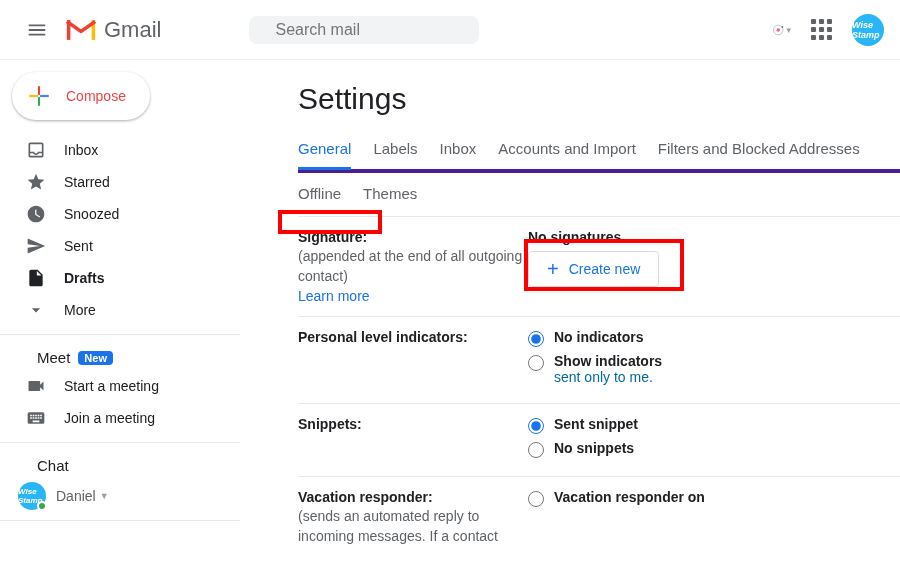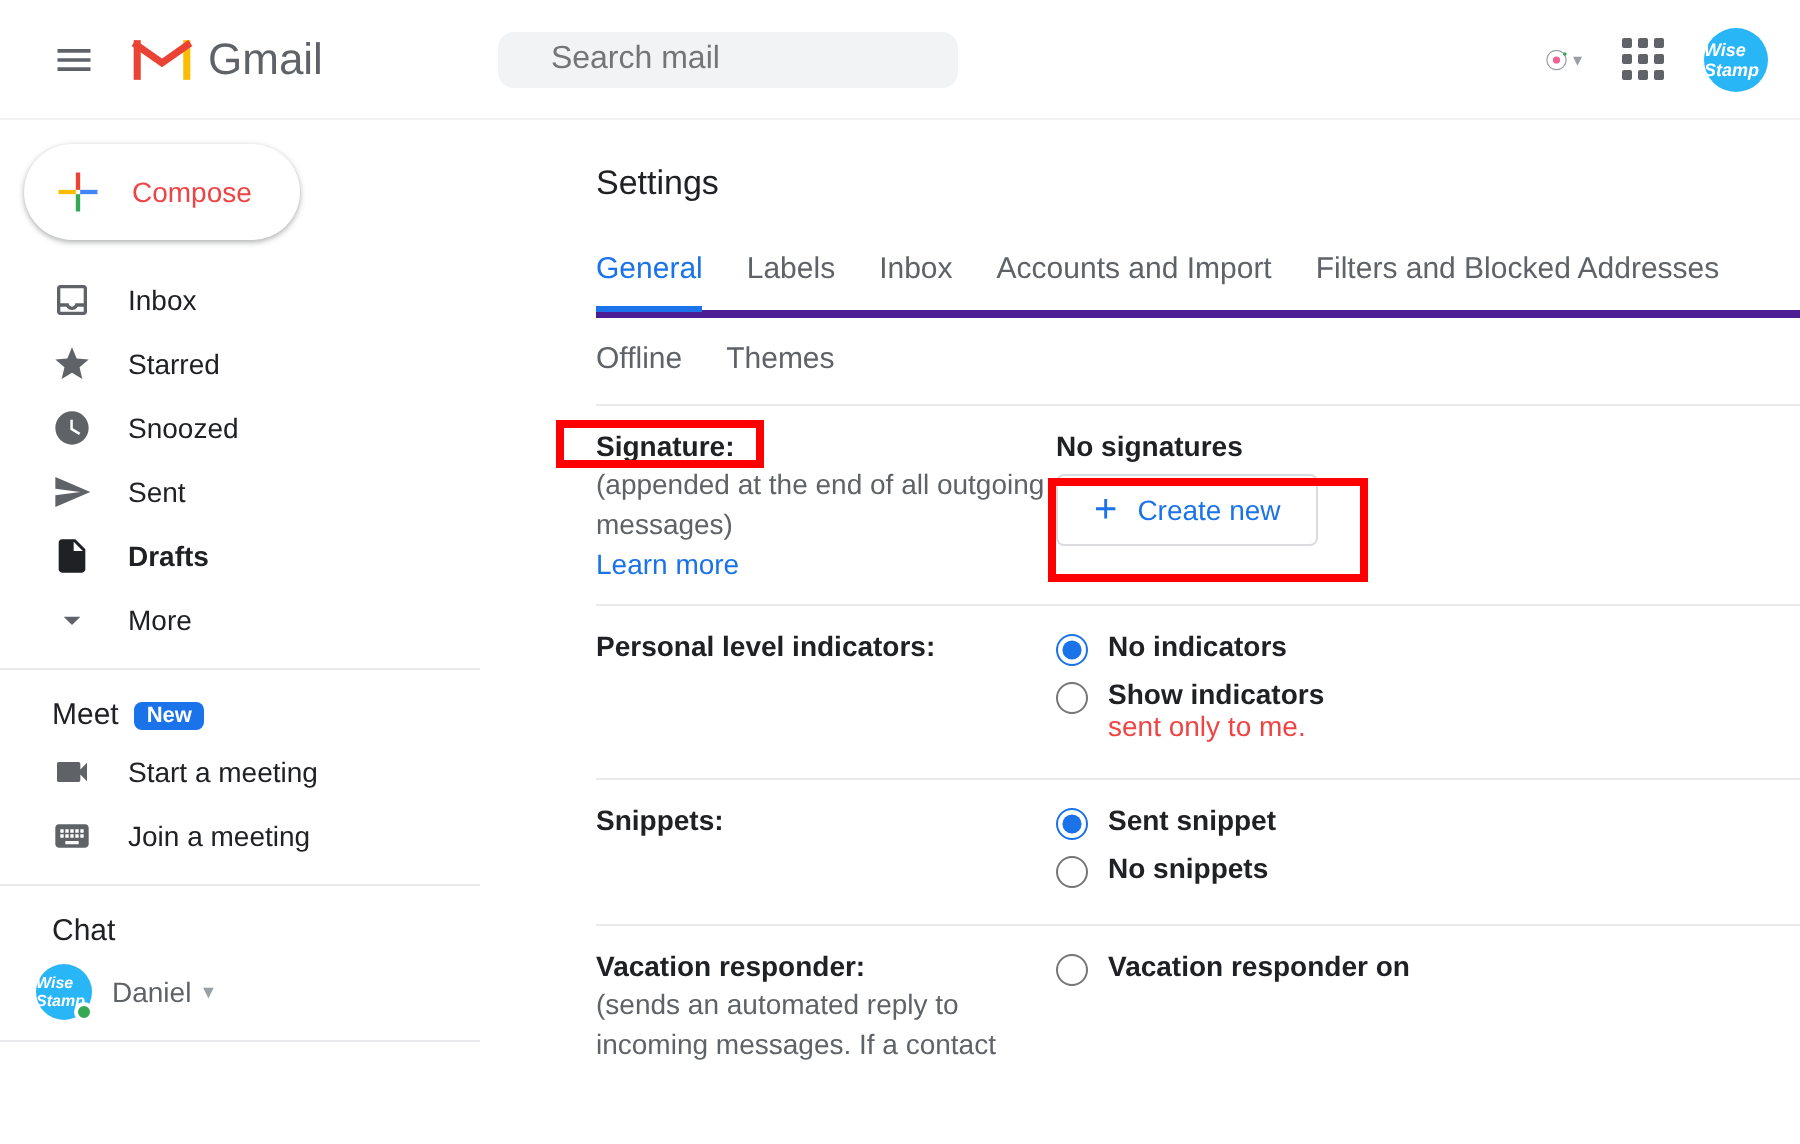--- a/index.html
+++ b/index.html
@@ -25,49 +25,49 @@
 .body { display: flex; height: calc(572px - 60px); }
 .sidebar { width: 256px; padding-top: 8px; flex-shrink: 0; }
 .compose-btn { display: inline-flex; align-items: center; background: #fff; border: none; border-radius: 24px; height: 48px; padding: 0 24px 0 14px; margin: 4px 0 14px 12px; box-shadow: 0 1px 3px rgba(60,64,67,.3), 0 1px 2px rgba(60,64,67,.15); cursor: pointer; font-size: 14px; color: #ef4444; }
 .compose-btn svg { margin-right: 14px; }
 .nav-item { display: flex; align-items: center; height: 32px; padding: 0 12px 0 26px; border-radius: 0 16px 16px 0; cursor: pointer; color: #202124; margin-right: 10px; }
 .nav-item .icon { width: 20px; height: 20px; margin-right: 18px; display: flex; align-items: center; justify-content: center; }
 .nav-item .icon svg { width: 20px; height: 20px; fill: #5f6368; }
 .nav-item.bold { font-weight: bold; }
 .nav-item.bold .icon svg { fill: #202124; }
 .section-divider { height: 1px; background: #e8eaed; margin: 8px 16px 8px 0; }
-.section-title { font-size: 15px; color: #202124; padding: 6px 0 4px 26px; display: flex; align-items: center; }
+.section-title { font-size: 15px; color: #202124; padding: 6px 0 4px 37px; display: flex; align-items: center; }
 .badge-new { background: #1a73e8; color: #fff; font-size: 11px; font-weight: bold; padding: 1px 6px; border-radius: 4px; margin-left: 8px; }
 .chat-user { display: flex; align-items: center; padding: 4px 0 4px 18px; cursor: pointer; }
 .chat-avatar { position: relative; width: 28px; height: 28px; border-radius: 50%; background: #29b6f6; display: flex; align-items: center; justify-content: center; color: #fff; font-size: 8px; font-style: italic; font-weight: bold; }
 .chat-online { position: absolute; right: -1px; bottom: -1px; width: 10px; height: 10px; background: #34a853; border: 2px solid #fff; border-radius: 50%; }
 .chat-name { margin-left: 10px; color: #5f6368; }
 .chat-caret { margin-left: 4px; color: #9aa0a6; font-size: 9px; }
 
 .main { flex: 1; padding: 22px 0 0 42px; overflow: hidden; }
-.page-title { font-size: 17px; color: #202124; margin-bottom: 16px; }
+.page-title { font-size: 30px; color: #202124; margin-bottom: 16px; }
 .tabs-row { display: flex; gap: 22px; border-bottom: 4px solid #4c1d95; }
 .tab { padding: 8px 0 10px 0; color: #5f6368; font-size: 15px; cursor: pointer; white-space: nowrap; }
 .tab.active { color: #1a73e8; border-bottom: 3px solid #1a73e8; margin-bottom: -1px; }
 .tabs-row2 { display: flex; gap: 22px; padding: 12px 0 14px 0; border-bottom: 1px solid #e8eaed; }
 .tabs-row2 .tab { padding: 0; }
 
 .setting-row { display: flex; border-bottom: 1px solid #e8eaed; padding: 12px 0; }
 .setting-label { width: 230px; flex-shrink: 0; }
 .setting-label .label-main { font-weight: bold; }
 .setting-label .label-sub { color: #5f6368; line-height: 1.4; margin-top: 2px; }
 .setting-label .learn-more { color: #1a73e8; cursor: pointer; display: inline-block; margin-top: 2px; }
 .setting-value { flex: 1; }
 .value-heading { font-weight: bold; margin-bottom: 6px; }
 .create-new-btn { display: inline-flex; align-items: center; border: 1px solid #dadce0; border-radius: 4px; padding: 7px 18px; color: #1a73e8; cursor: pointer; background: #fff; font-size: 14px; }
 .create-new-btn .plus { font-size: 20px; font-weight: 300; margin-right: 10px; line-height: 1; }
 .radio-row { display: flex; align-items: flex-start; margin-bottom: 6px; }
 .radio-row input[type=radio] { width: 16px; height: 16px; margin-right: 10px; accent-color: #1a73e8; margin-top: 2px; }
 .radio-row label { font-weight: bold; color: #202124; cursor: pointer; }
-.radio-row .sub { font-weight: normal; display: block; color: #ef4444; }
+.radio-row .sub { font-weight: normal; display: block; color: #0369a1; }
 
 .annot-red { border: 4px solid #ff0000; position: absolute; }
 .annot1 { left: 278px; top: 210px; width: 104px; height: 24px; }
 .annot2 { left: 524px; top: 239px; width: 160px; height: 52px; }
 </style>
 </head>
 <body>
 
 <div class="header">
   <div class="menu-icon">
@@ -227,21 +227,21 @@
       <div class="tab">Filters and Blocked Addresses</div>
     </div>
     <div class="tabs-row2">
       <div class="tab">Offline</div>
       <div class="tab">Themes</div>
     </div>
 
     <div class="setting-row">
       <div class="setting-label">
         <div class="label-main">Signature:</div>
-        <div class="label-sub">(appended at the end of all outgoing messages)</div>
+        <div class="label-sub">(appended at the end of all outgoing contact)</div>
         <span class="learn-more">Learn more</span>
       </div>
       <div class="setting-value">
         <div class="value-heading">No signatures</div>
         <button class="create-new-btn">
           <span class="plus">+</span>
           <span>Create new</span>
         </button>
       </div>
     </div>

